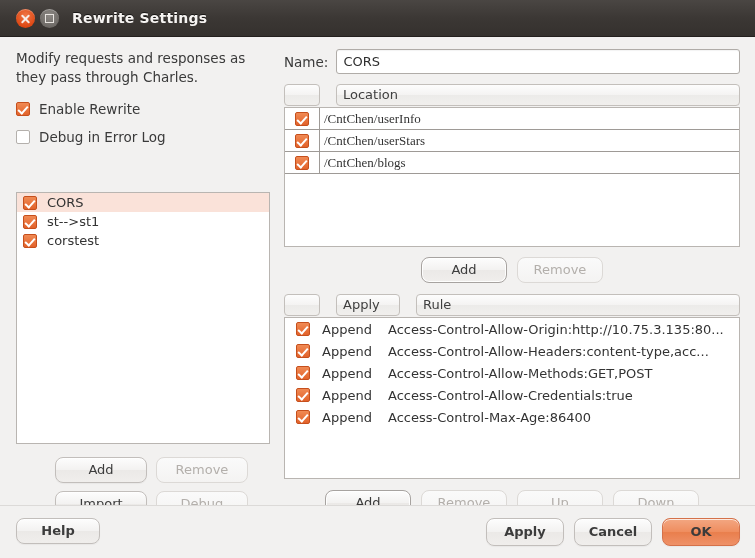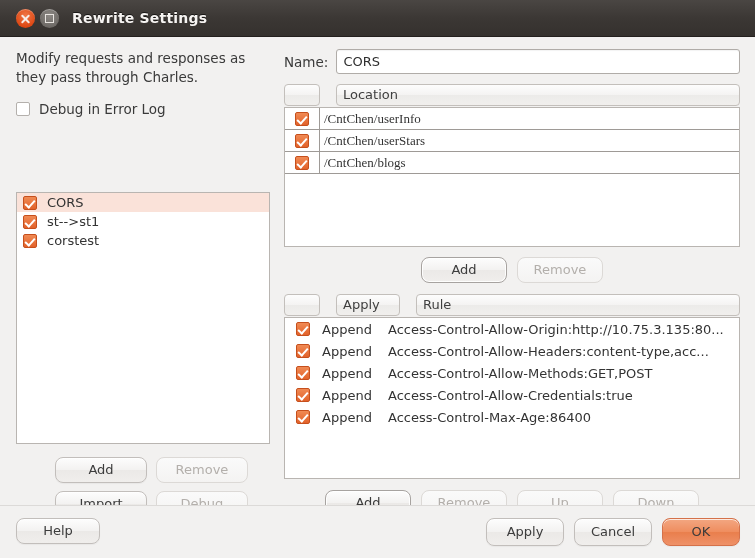--- a/index.html
+++ b/index.html
@@ -325,20 +325,21 @@
 
   
   .footer {
     position: absolute;
     left: 0;
     right: 0;
     bottom: 0;
     height: 52px;
     border-top: 1px solid #dcdad8;
     background: #f2f1f0;
+    font-weight: bold;
   }
   .footer .help {
     position: absolute;
     left: 16px;
     top: 12px;
     width: 84px;
   }
   .footer .actions {
     position: absolute;
     right: 15px;
@@ -357,20 +358,24 @@
     <div class="winbtn close"></div>
     <div class="winbtn maximize"></div>
     <div class="title-text">Rewrite Settings</div>
   </div>
 
   <div class="dialog-body">
 
     <div class="left-pane">
       <div class="intro-text">Modify requests and responses as they pass through Charles.</div>
 
+      <div class="check-row">
+        <span class="chk on"></span>
+        <span class="lbl">Enable Rewrite</span>
+      </div>
 
       <div class="check-row">
         <span class="chk off"></span>
         <span class="lbl">Debug in Error Log</span>
       </div>
     </div>
 
     <div class="listbox">
       <div class="list-item selected">
         <span class="chk on"></span>

